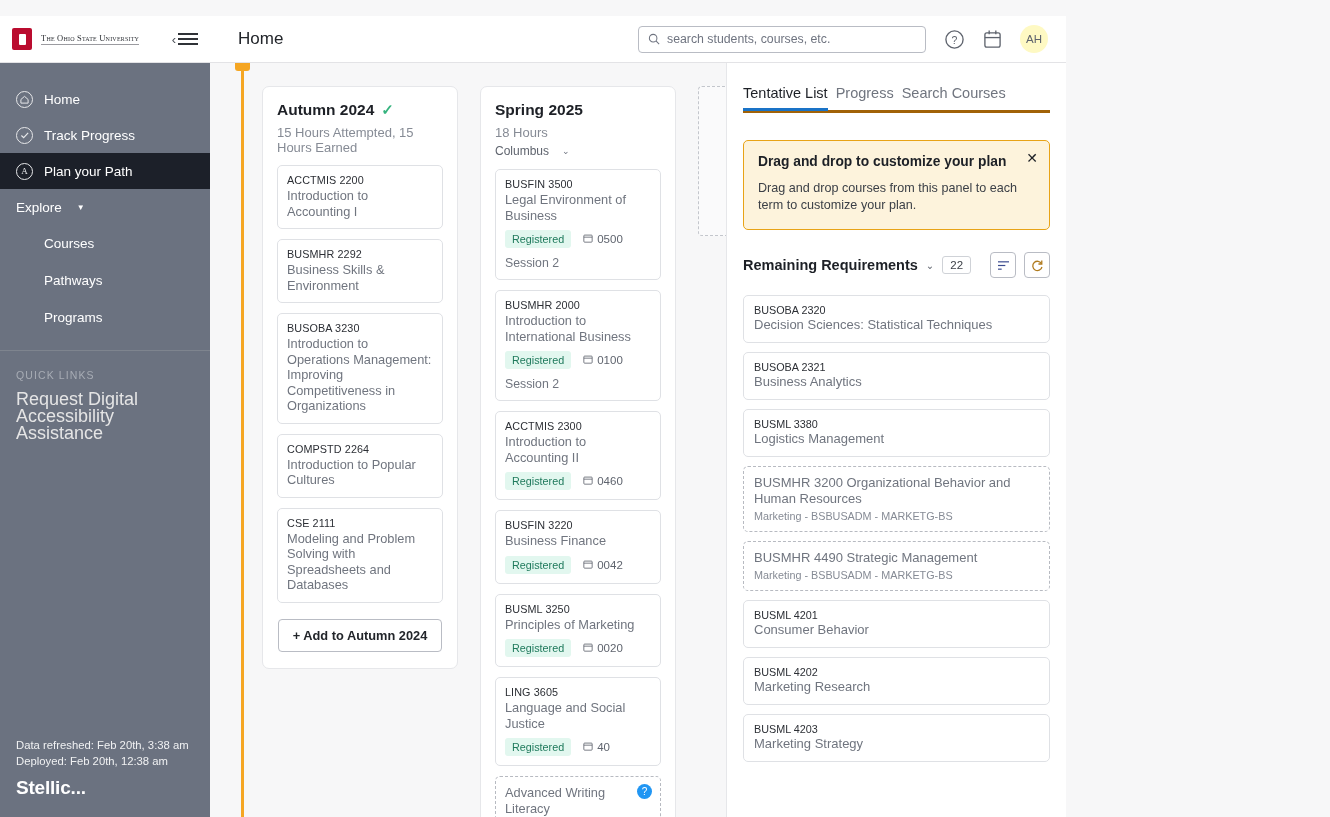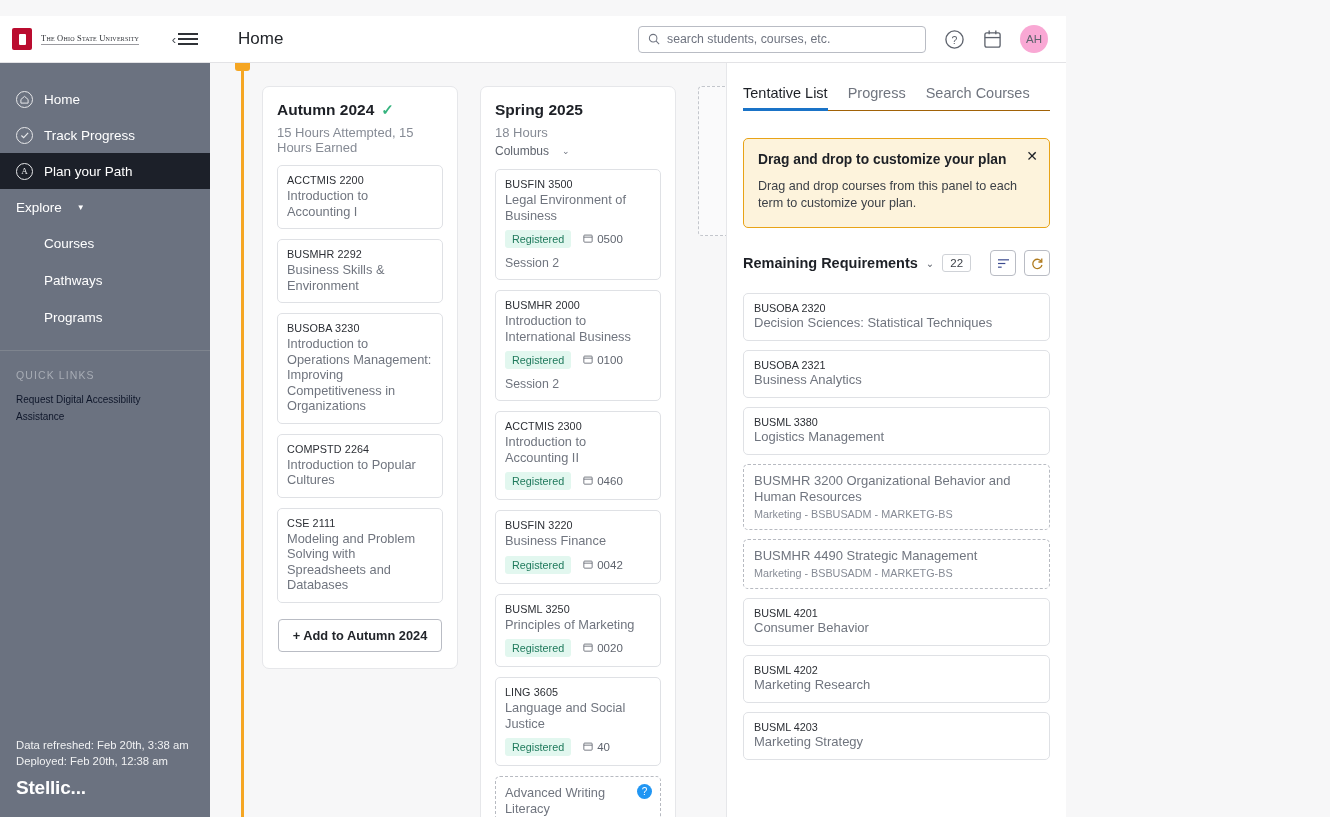--- a/index.html
+++ b/index.html
@@ -73,21 +73,21 @@
     display: block; padding: 0 16px 0 44px;
     height: 37px; line-height: 37px;
     color: #ffffff; font-size: 13.5px; cursor: pointer;
   }
   .sb-divider { height: 1px; background: #7e848e; margin: 14px 0 0 0; }
   .sb-quick-title {
     color: #a7acb4; font-size: 10.5px; letter-spacing: 1.1px;
     padding: 18px 16px 10px 16px;
   }
   .sb-quick-link {
-    color: #0f172a; font-size: 10px; line-height: 17px;
+    color: #e5e5e5; font-size: 18px; line-height: 17px;
     padding: 0 22px 0 16px; cursor: pointer;
   }
   .sb-footer { margin-top: auto; padding: 0 16px 34px 16px; }
   .sb-footer .meta { color: #f0f1f2; font-size: 11.3px; line-height: 16px; }
   .sb-footer .logo {
     color: #ffffff; font-size: 19px; font-weight: bold;
     margin-top: 8px; letter-spacing: -.2px;
   }
   .cursor {
     position: absolute; left: 55px; top: 40px;
@@ -108,21 +108,21 @@
   .searchbox {
     width: 288px; height: 27px;
     border: 1px solid #b9bcc4; border-radius: 4px;
     display: flex; align-items: center; gap: 7px;
     padding: 0 9px; background: #fff;
   }
   .searchbox .ph { font-size: 12.3px; color: #6f7480; }
   .icon-btn { color: #5e636d; cursor: pointer; display: flex; align-items: center; }
   .avatar {
     width: 28px; height: 28px; border-radius: 50%;
-    background: #f9a8d4; color: #5e636d;
+    background: #fef9c3; color: #5e636d;
     font-size: 11.5px; display: flex; align-items: center; justify-content: center;
     cursor: pointer;
   }
 
   .content { flex: 1 1 auto; display: flex; position: relative; min-height: 0; background: #f7f7f8; }
 
   
   .timeline {
     position: absolute; left: 31px; top: 0; bottom: 0; width: 3px;
     background: #f5a623;
@@ -200,22 +200,22 @@
   }
 
   
   .rightpanel {
     width: 340px; flex: 0 0 340px;
     background: #ffffff; border-left: 1px solid #e6e7ea;
     display: flex; flex-direction: column;
     padding: 0 16px; overflow: hidden;
   }
   .tabs {
-    display: flex; gap: 20px; align-items: flex-end;
-    border-bottom: 1px solid #a16207;
+    display: flex; gap: 8px; align-items: flex-end;
+    border-bottom: 3px solid #a16207;
     padding-top: 22px;
   }
   .tab {
     font-size: 14.5px; color: #70757f; padding-bottom: 7px;
     cursor: pointer; border-bottom: 3px solid transparent;
     margin-bottom: -1px;
   }
   .tab.active { color: #1d2026; border-bottom-color: #1a73c7; }
 
   .callout {

